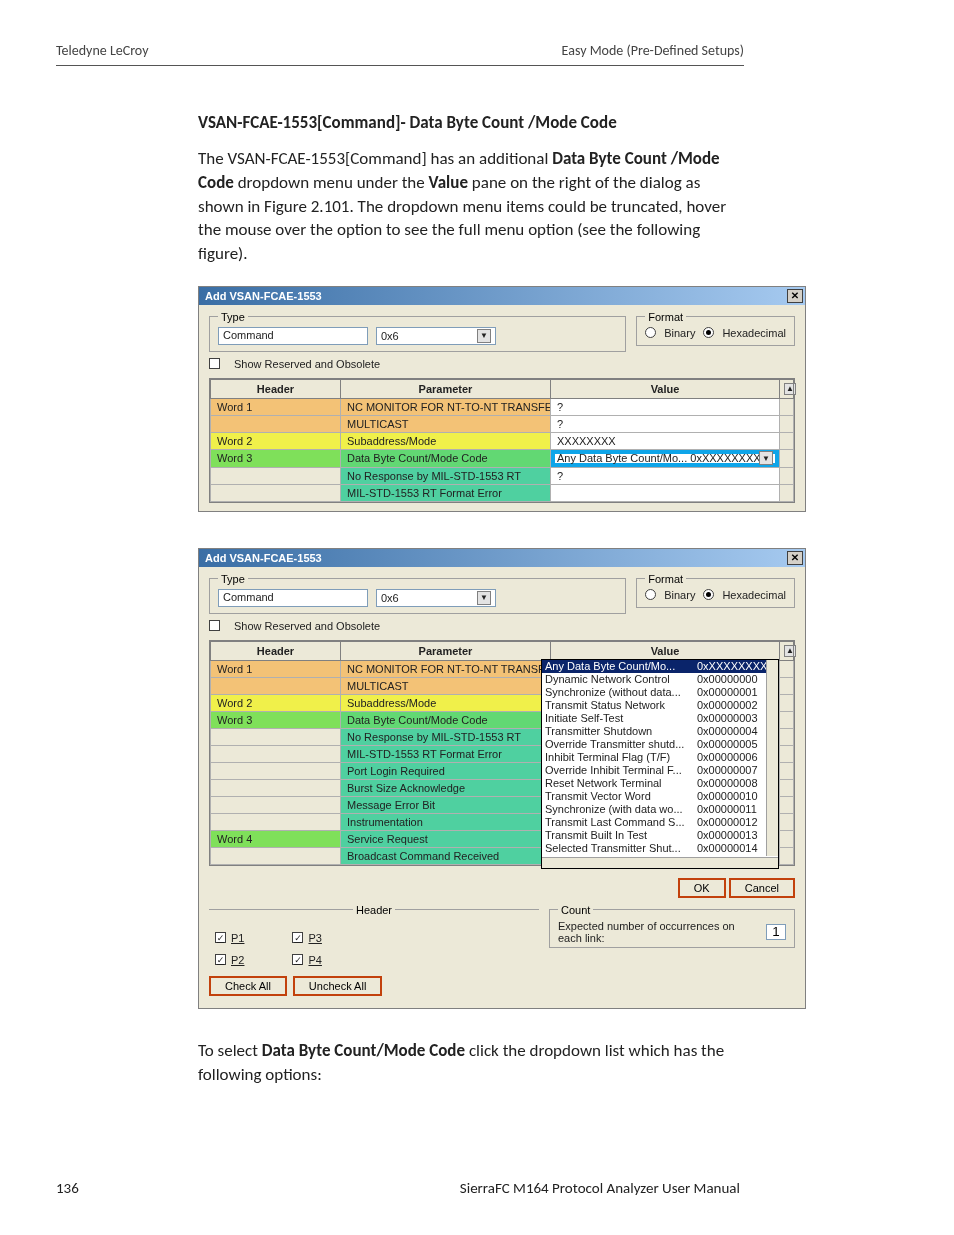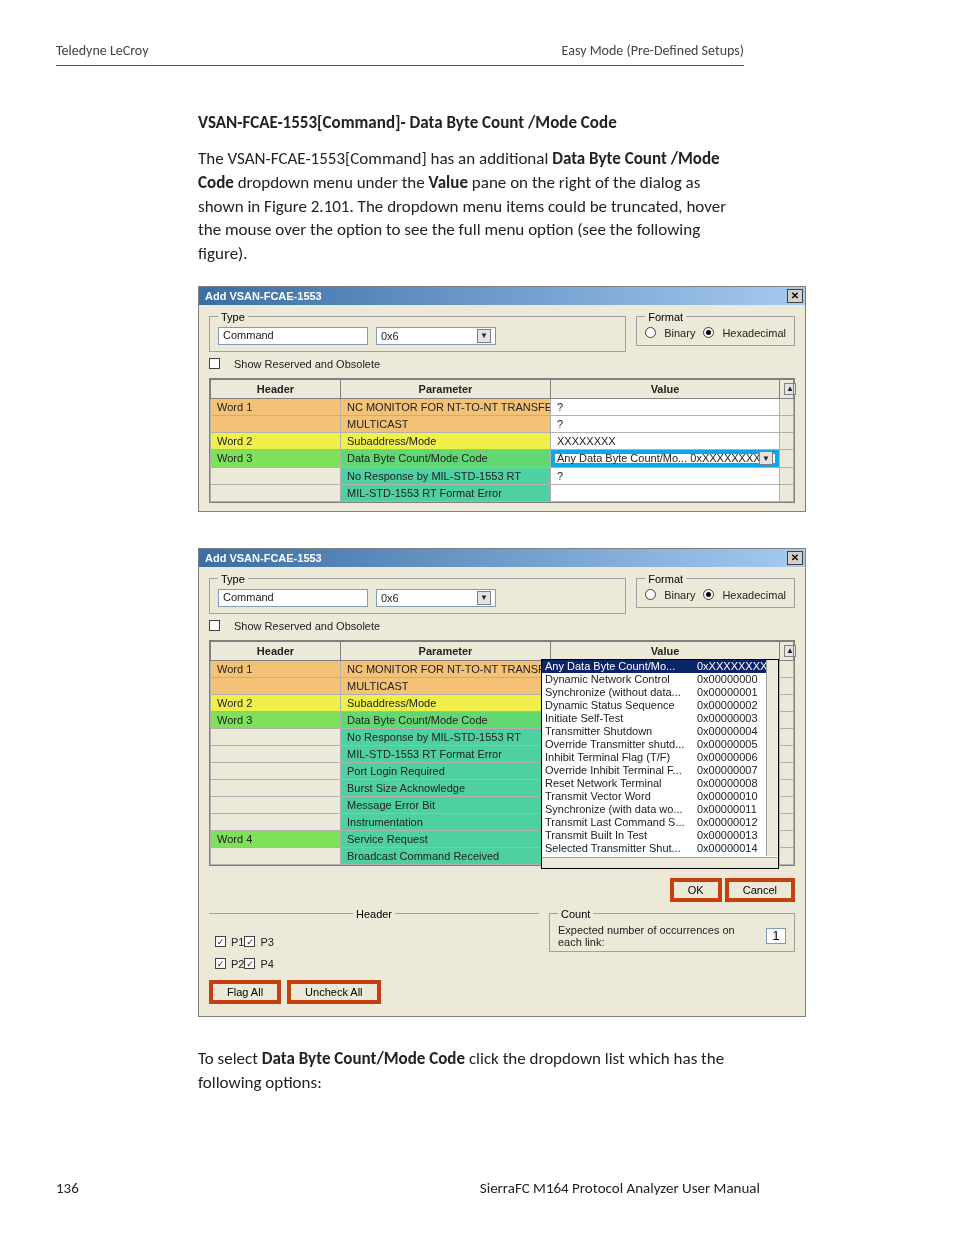--- a/index.html
+++ b/index.html
@@ -135,36 +135,36 @@
   }
   .list-pane .row { display: flex; padding: 0 3px; height: 13px; align-items: center; white-space: nowrap; }
   .list-pane .row.sel { background: #0a246a; color: #fff; }
   .list-pane .lbl { flex: 1; overflow: hidden; }
   .list-pane .val { width: 78px; }
   .list-pane .sbar { position: absolute; right: 0; top: 0; bottom: 12px; width: 12px; background: #ece9d8; border-left: 1px solid #a0a0a0; }
   .list-pane .hbar { position: absolute; left: 0; right: 0; bottom: 0; height: 11px; background: #ece9d8; border-top: 1px solid #a0a0a0; }
 
   .bottom-section { padding: 4px 10px 12px 10px; }
   .btn {
-    border: 4px solid #c2410c; background: #ece9d8;
+    border: 2px solid #c2410c; background: #ece9d8;
     padding: 2px 14px; font-size: 11px;
   }
   .buttons-right { text-align: right; margin-bottom: 6px; }
   .bottom-cols { display: flex; gap: 10px; }
   .hdr-fs { flex: 0 0 240px; }
   .count-fs { flex: 1; }
-  .p-checks { display: flex; margin: 10px 6px; }
+  .p-checks { display: flex; gap: 48px; margin: 10px 6px; text-decoration: underline; }
   .p-col { display: flex; flex-direction: column; gap: 10px; }
   .p-row { display: flex; align-items: center; gap: 5px; }
   .btns-left { display: flex; gap: 6px; margin-top: 10px; }
   .count-row { display: flex; align-items: center; gap: 6px; }
   .count-row input { border: 1px solid #7f9db9; width: 20px; height: 16px; text-align: center; }
 
   .footer {
-    position: absolute; bottom: 38px; left: 56px; right: 40px;
+    position: absolute; bottom: 38px; left: 56px; right: 60px;
     display: flex; justify-content: space-between; font-size: 15px; color: #222;
   }
 </style>
 </head>
 <body>
 
 <div class="page">
   <div class="top-bar">
     <span>Teledyne LeCroy</span>
     <span>Easy Mode (Pre-Defined Setups)</span>
@@ -412,21 +412,21 @@
               </div>
               <div class="row">
                 <span class="lbl">Dynamic Network Control</span>
                 <span class="val">0x00000000</span>
               </div>
               <div class="row">
                 <span class="lbl">Synchronize (without data...</span>
                 <span class="val">0x00000001</span>
               </div>
               <div class="row">
-                <span class="lbl">Dynamic Status Sequence</span>
+                <span class="lbl">Transmit Status Network</span>
                 <span class="val">0x00000002</span>
               </div>
               <div class="row">
                 <span class="lbl">Initiate Self-Test</span>
                 <span class="val">0x00000003</span>
               </div>
               <div class="row">
                 <span class="lbl">Transmitter Shutdown</span>
                 <span class="val">0x00000004</span>
               </div>
@@ -496,21 +496,21 @@
                     <span class="chk on"></span>
                     <span>P3</span>
                   </div>
                 <div class="p-row">
                     <span class="chk on"></span>
                     <span>P4</span>
                   </div>
               </div>
             </div>
             <div class="btns-left">
-              <button class="btn">Flag All</button>
+              <button class="btn">Check All</button>
               <button class="btn">Uncheck All</button>
             </div>
           </div>
           <fieldset class="count-fs" style="height:44px;">
             <legend>Count</legend>
             <div class="count-row">
               <span>Expected number of occurrences on each link:</span>
               <input value="1" style="">
             </div>
           </fieldset>

